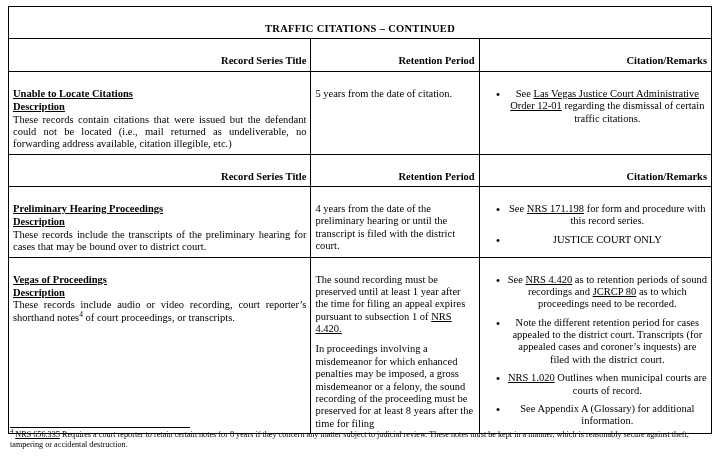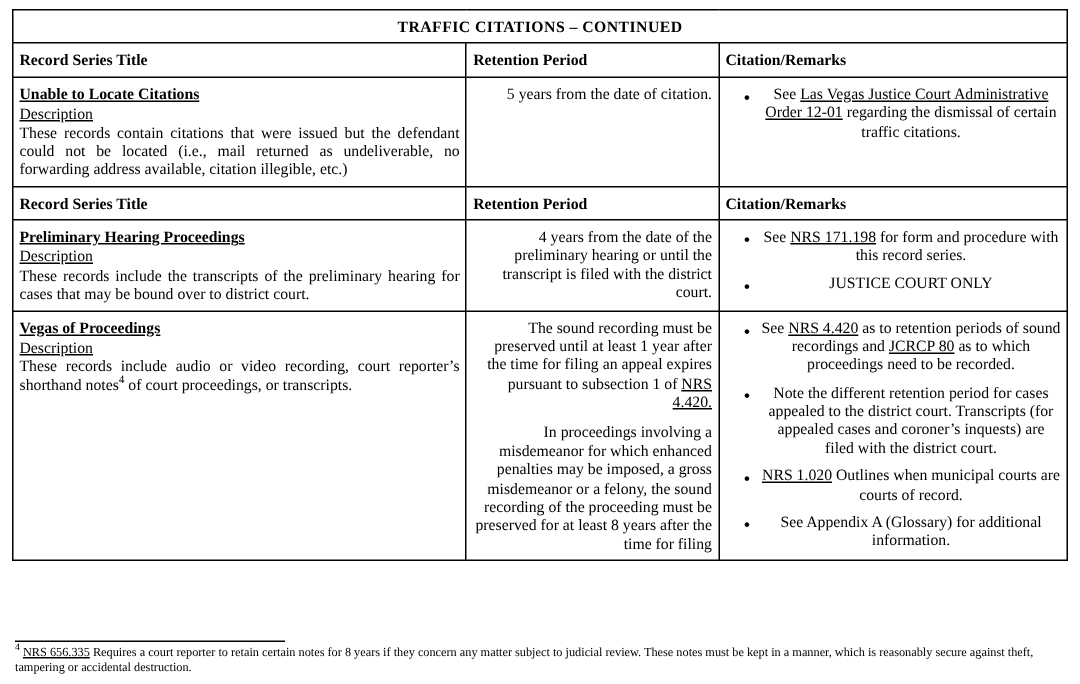--- a/index.html
+++ b/index.html
@@ -22,56 +22,56 @@
     padding: 6px 8px 0 8px;
   }
   table.doc {
     width: 704px;
     border-collapse: collapse;
     table-layout: fixed;
   }
   table.doc td, table.doc th {
     border: 1px solid #000000;
     vertical-align: top;
-    padding: 6px 4px 3px 4px;
+    padding: 16px 4px 3px 4px;
     font-size: 10.5px;
     line-height: 1.18;
   }
   .banner {
     text-align: center;
     font-weight: bold;
     font-size: 15.5px;
     letter-spacing: 0.3px;
     padding: 3px 0 4px 0;
     line-height: 1.1;
   }
   .colhead {
-    text-align: left;
+    text-align: right;
     font-weight: bold;
     font-size: 11px;
     padding: 2px 0 3px 0;
   }
   .c1 { width: 302px; }
   .c2 { width: 168px; }
   .c3 { width: 232px; }
 
   .title-line {
     font-weight: bold;
     text-decoration: underline;
     margin-bottom: 1px;
   }
   .desc-label {
-    font-weight: normal;
+    font-weight: bold;
     text-decoration: underline;
   }
   .body-text {
     text-align: justify;
   }
   .center {
-    text-align: right;
+    text-align: left;
   }
   .retention-block p {
     margin: 0 0 8px 0;
   }
   .retention-block p:last-child {
     margin-bottom: 0;
   }
   ul.bullets {
     margin: 0;
     padding-left: 14px;

